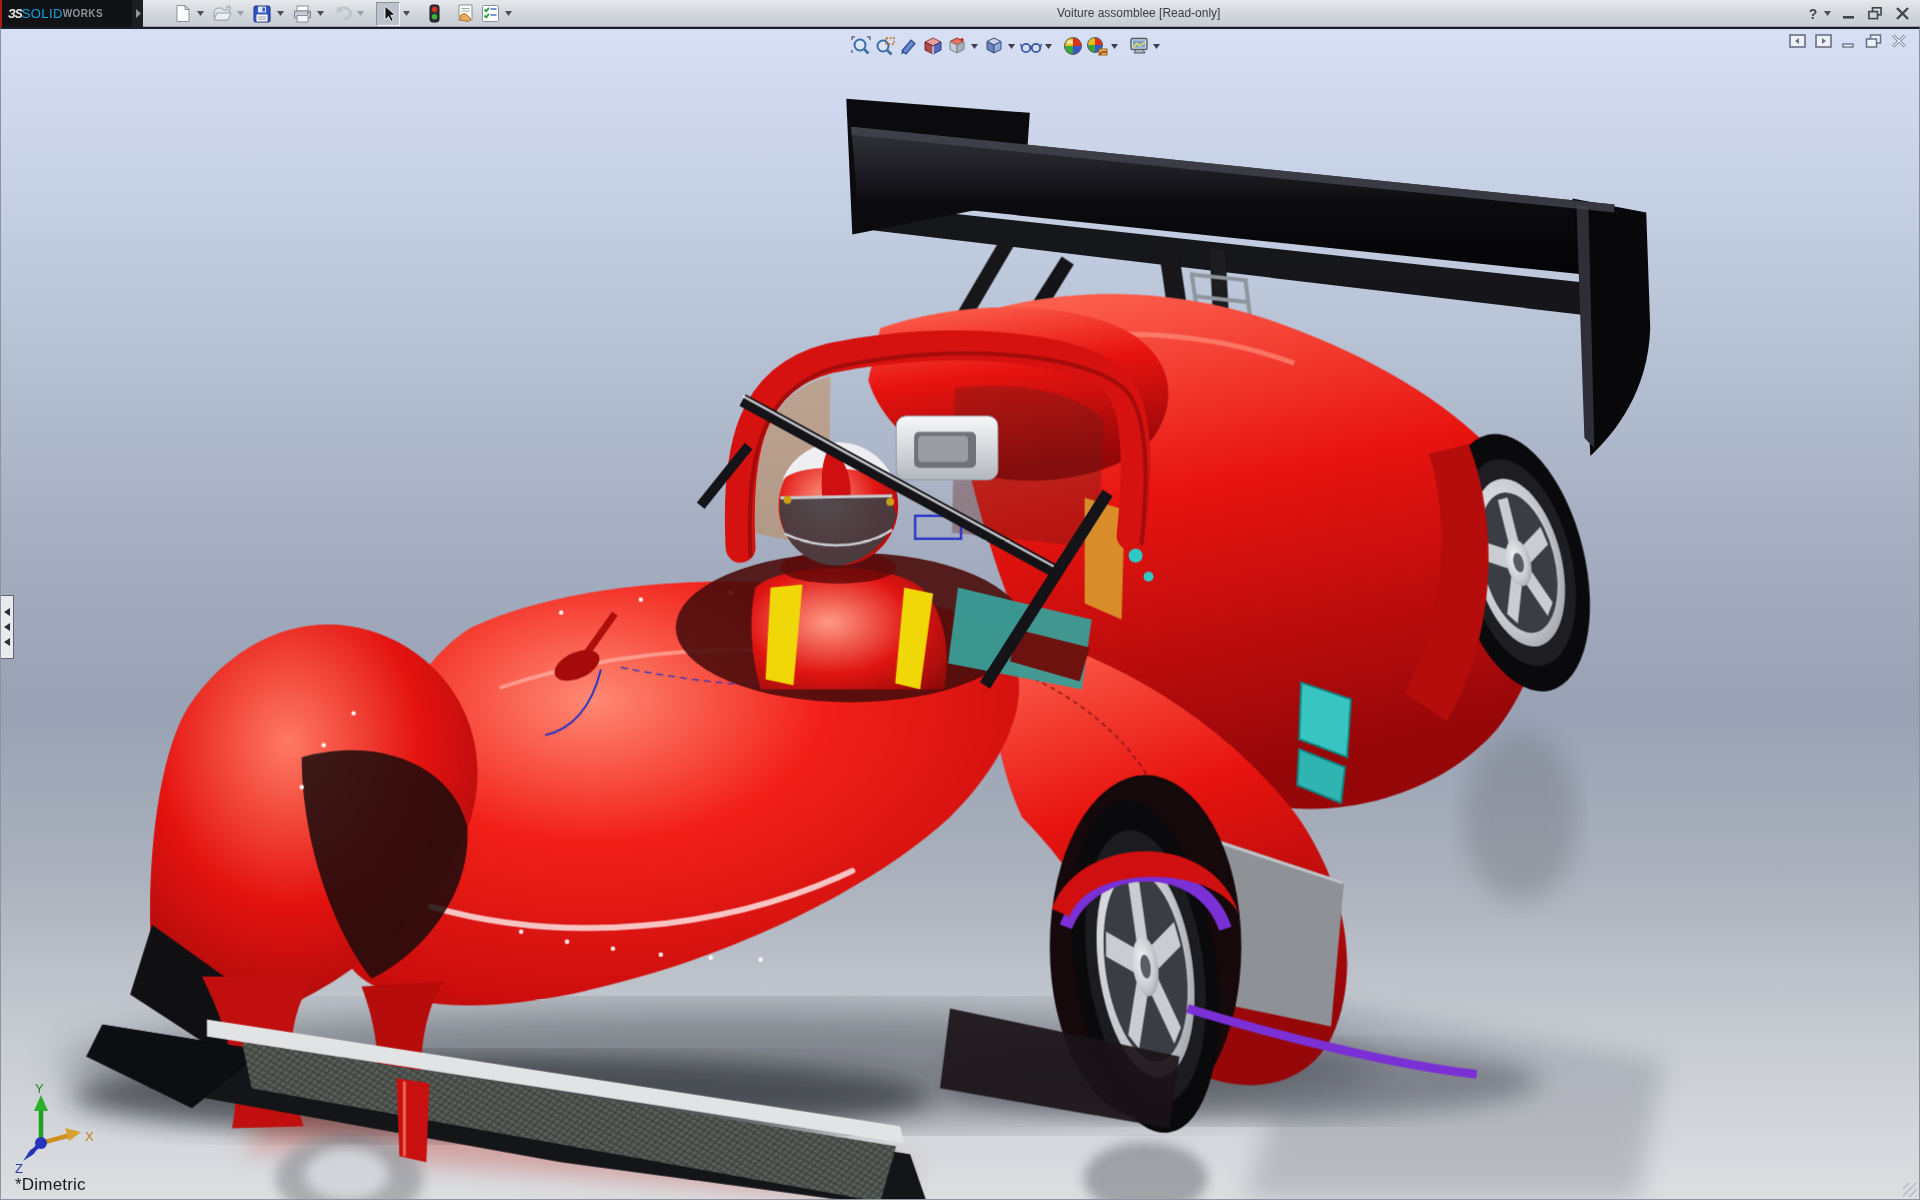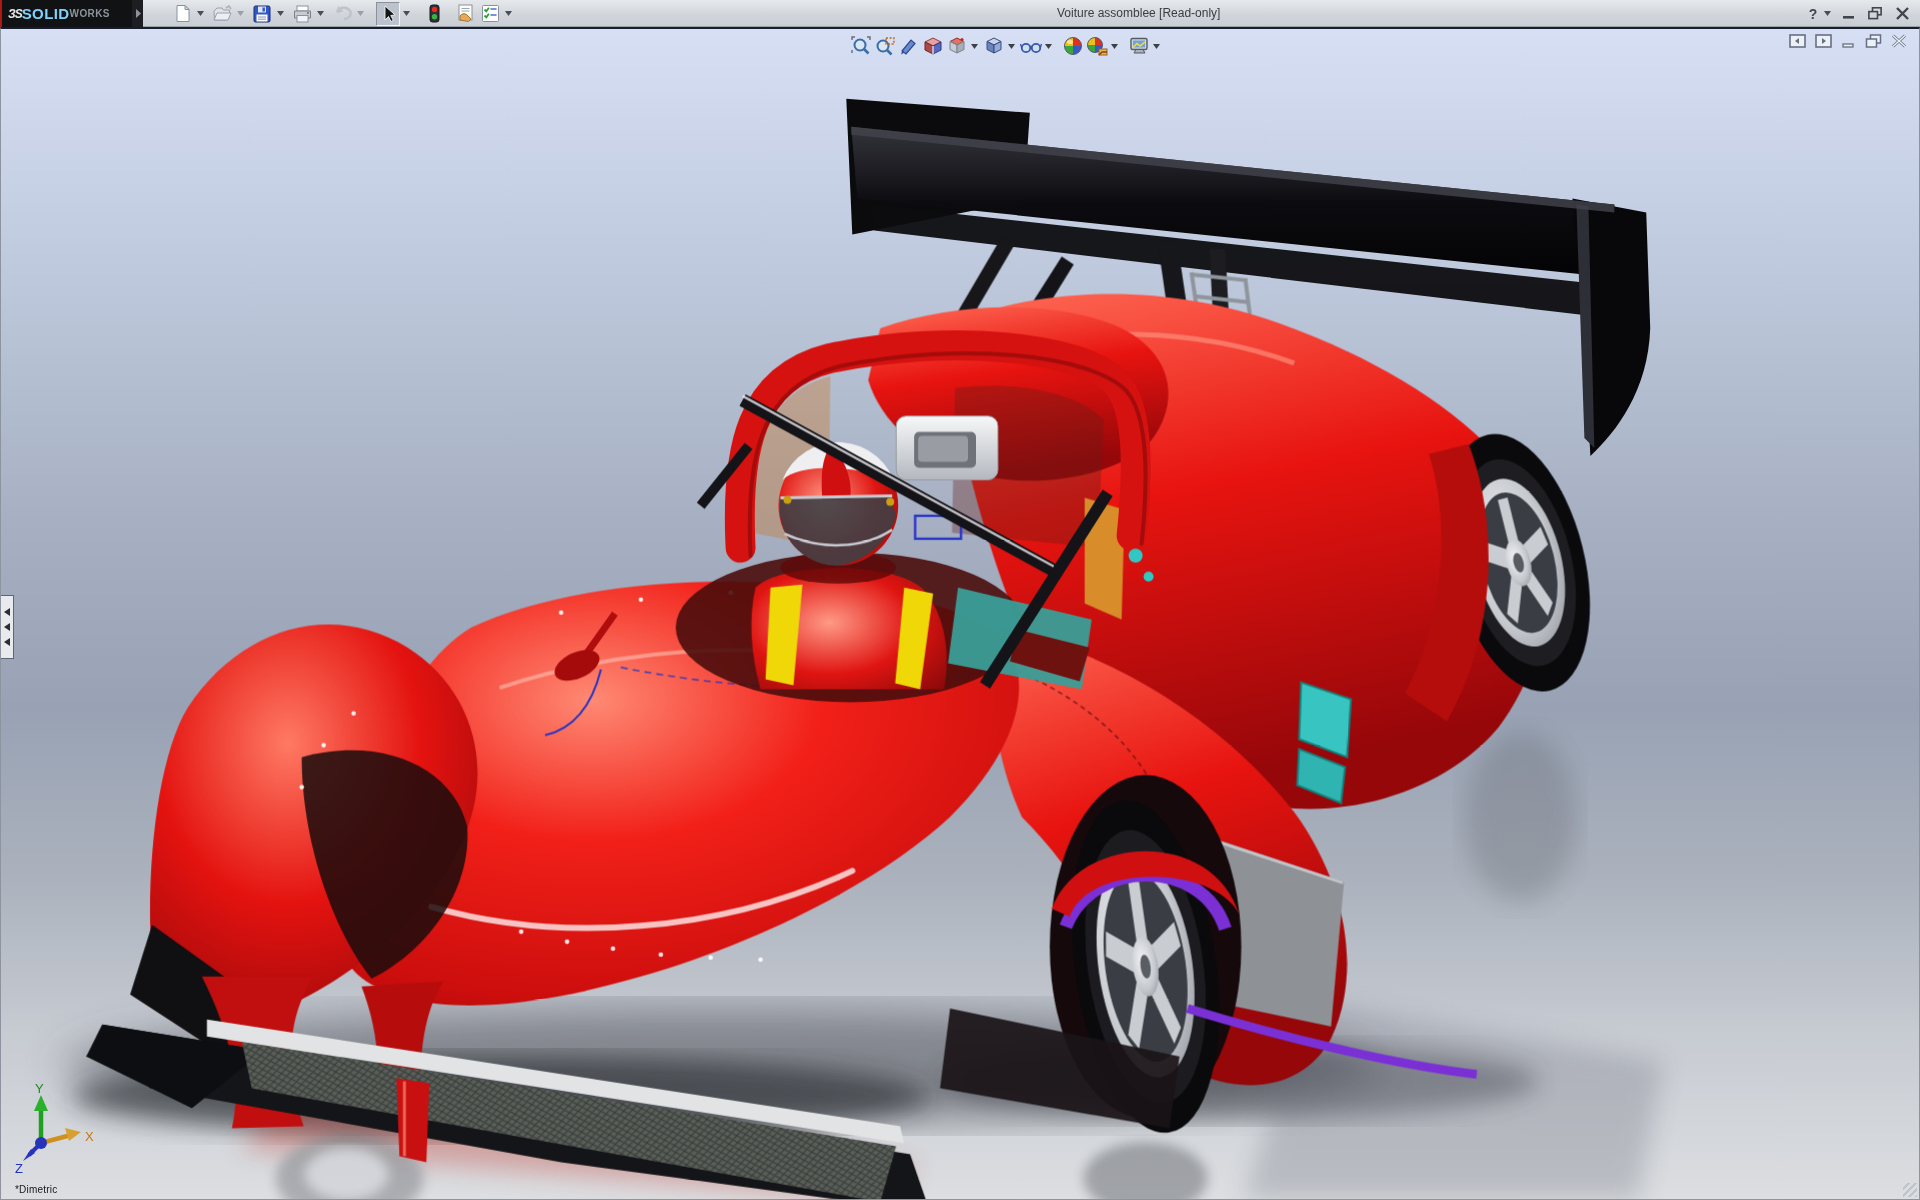--- a/index.html
+++ b/index.html
@@ -7,21 +7,21 @@
     font-family:"Liberation Sans", sans-serif; background:#cfd3d9; }
 
   
   .titlebar { position:absolute; left:0; top:0; width:1920px; height:27px;
     background:linear-gradient(#e6e9ec, #d2d6db 55%, #c9ced4);
     border-bottom:1px solid #9aa0a8; }
   .logo { position:absolute; left:0; top:0; width:132px; height:27px;
     background:#111214; display:flex; align-items:center; padding-left:8px; }
   .logo-redstrip { position:absolute; left:0; top:0; width:2px; height:27px; background:#b01818; }
   .logo-mark { color:#e8e8ea; font-size:12px; font-weight:bold; font-style:italic; margin-right:0; letter-spacing:-1px; }
-  .logo-solid { color:#7dd3fc; font-weight:bold; font-size:15px; letter-spacing:.4px; }
+  .logo-solid { color:#0ea5e9; font-weight:normal; font-size:13px; letter-spacing:.4px; }
   .logo-works { color:#8d939c; font-weight:bold; font-size:10px; letter-spacing:.4px; }
   .logo-expand { position:absolute; left:132px; top:0; width:11px; height:27px; background:#1d1e22;
     display:flex; align-items:center; justify-content:center; }
   .logo-expand svg { display:block; }
 
   .main-toolbar { position:absolute; left:170px; top:1px; height:25px; display:flex; align-items:center; }
   .tb-btn { height:24px; min-width:24px; display:flex; align-items:center; justify-content:center; margin-right:1px; }
   .tb-caret { width:11px; height:24px; display:flex; align-items:center; justify-content:center; margin-right:4px; }
   .tb-caret svg { display:block; }
   .tb-group-gap { width:6px; }
@@ -54,21 +54,21 @@
 
   
   .left-tab { position:absolute; left:0; top:566px; width:13px; height:64px; background:#e8eaee;
     border:1px solid #606670; border-left:none; display:flex; flex-direction:column;
     align-items:center; justify-content:center; gap:7px; }
   .left-tab .tri { width:0; height:0; border-top:4px solid transparent; border-bottom:4px solid transparent;
     border-right:6px solid #2a2d33; }
 
   
   .triad { position:absolute; left:12px; bottom:24px; }
-  .view-label { position:absolute; left:14px; bottom:4px; font-size:10px; color:#17181a; letter-spacing:.2px; }
+  .view-label { position:absolute; left:14px; bottom:4px; font-size:17px; color:#17181a; letter-spacing:.2px; }
 
   .resize-grip { position:absolute; right:2px; bottom:2px; width:14px; height:14px;
     background:repeating-linear-gradient(135deg, transparent 0 3px, #b9bdc5 3px 5px); opacity:.8; }
 </style>
 </head>
 <body>
 
 <div class="titlebar">
   <div class="logo">
     <div class="logo-redstrip"></div>

